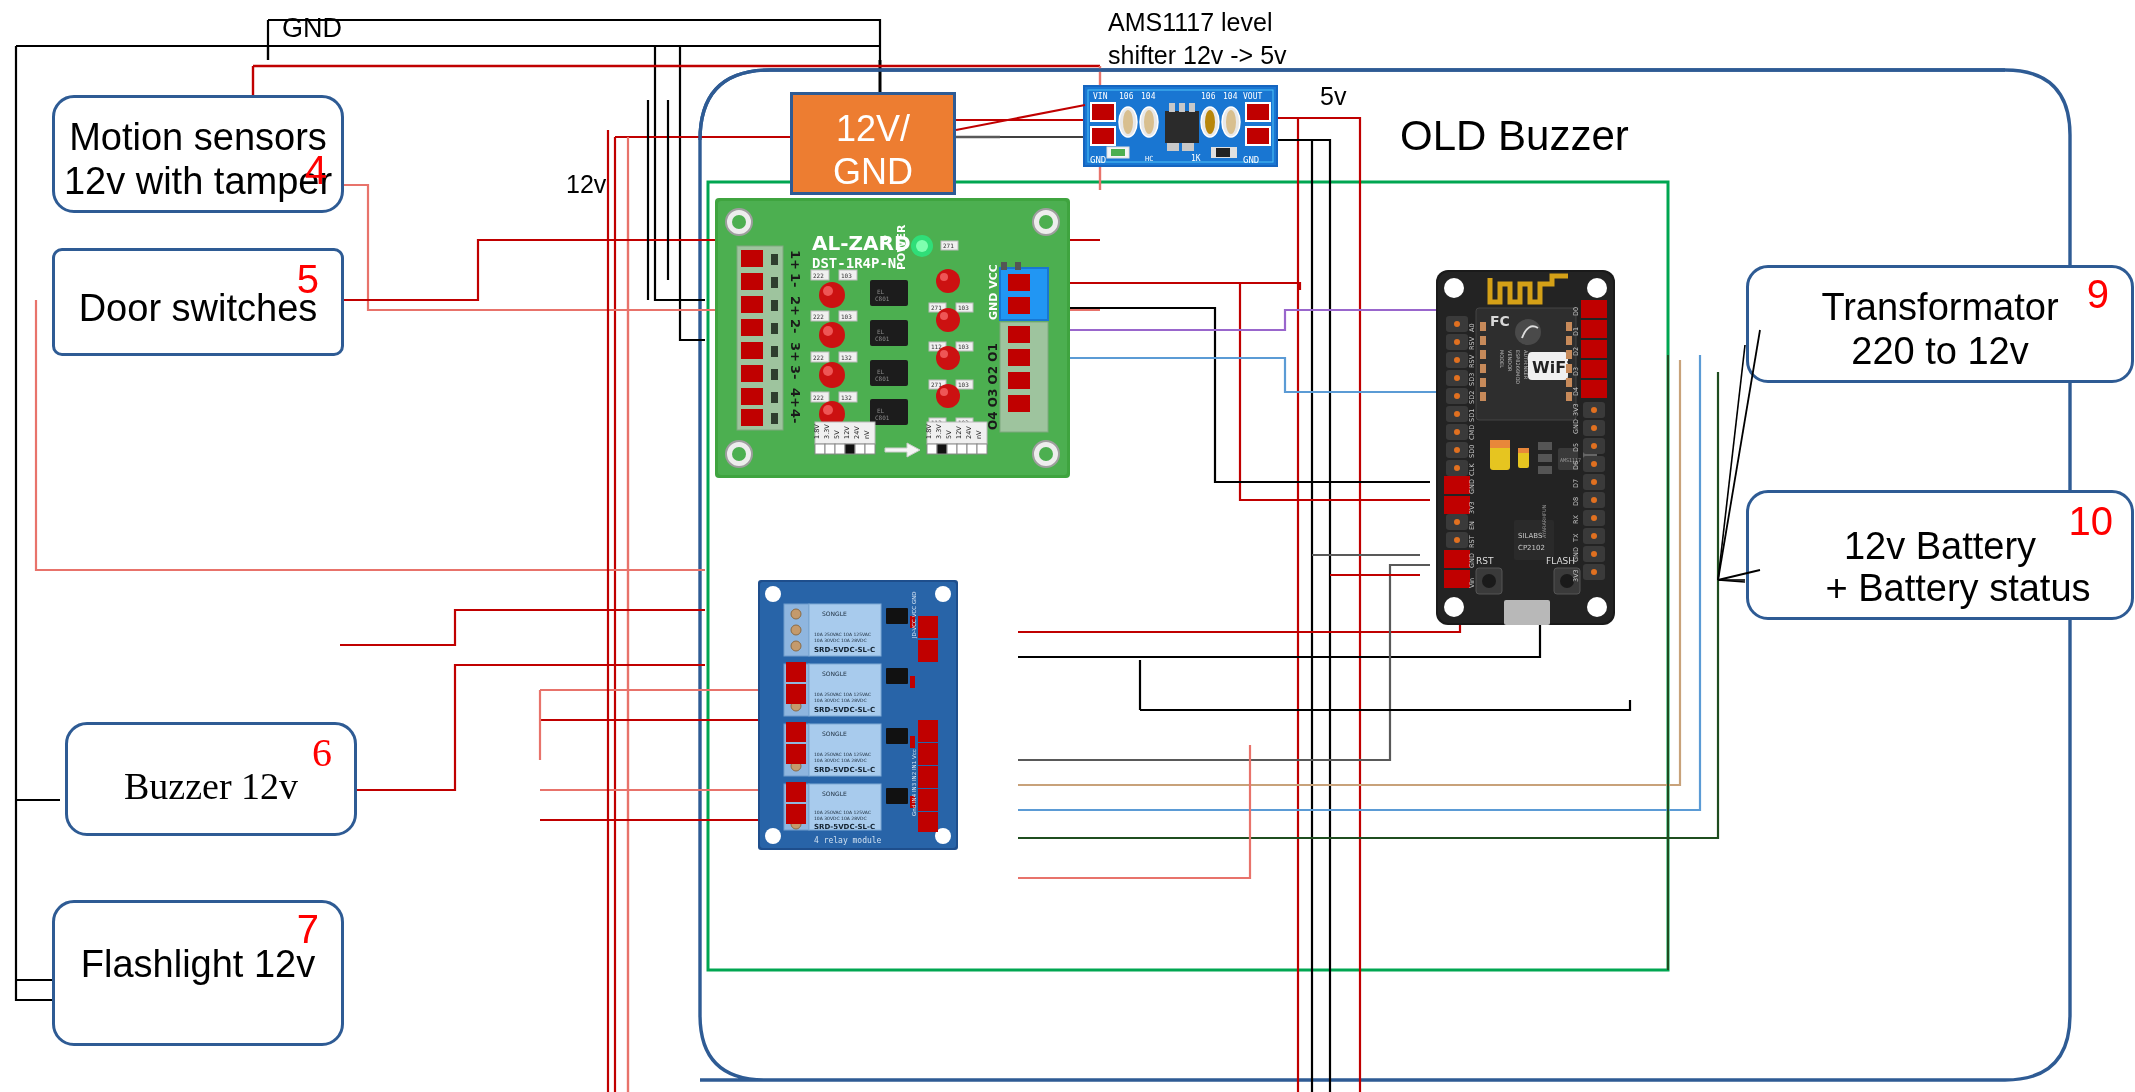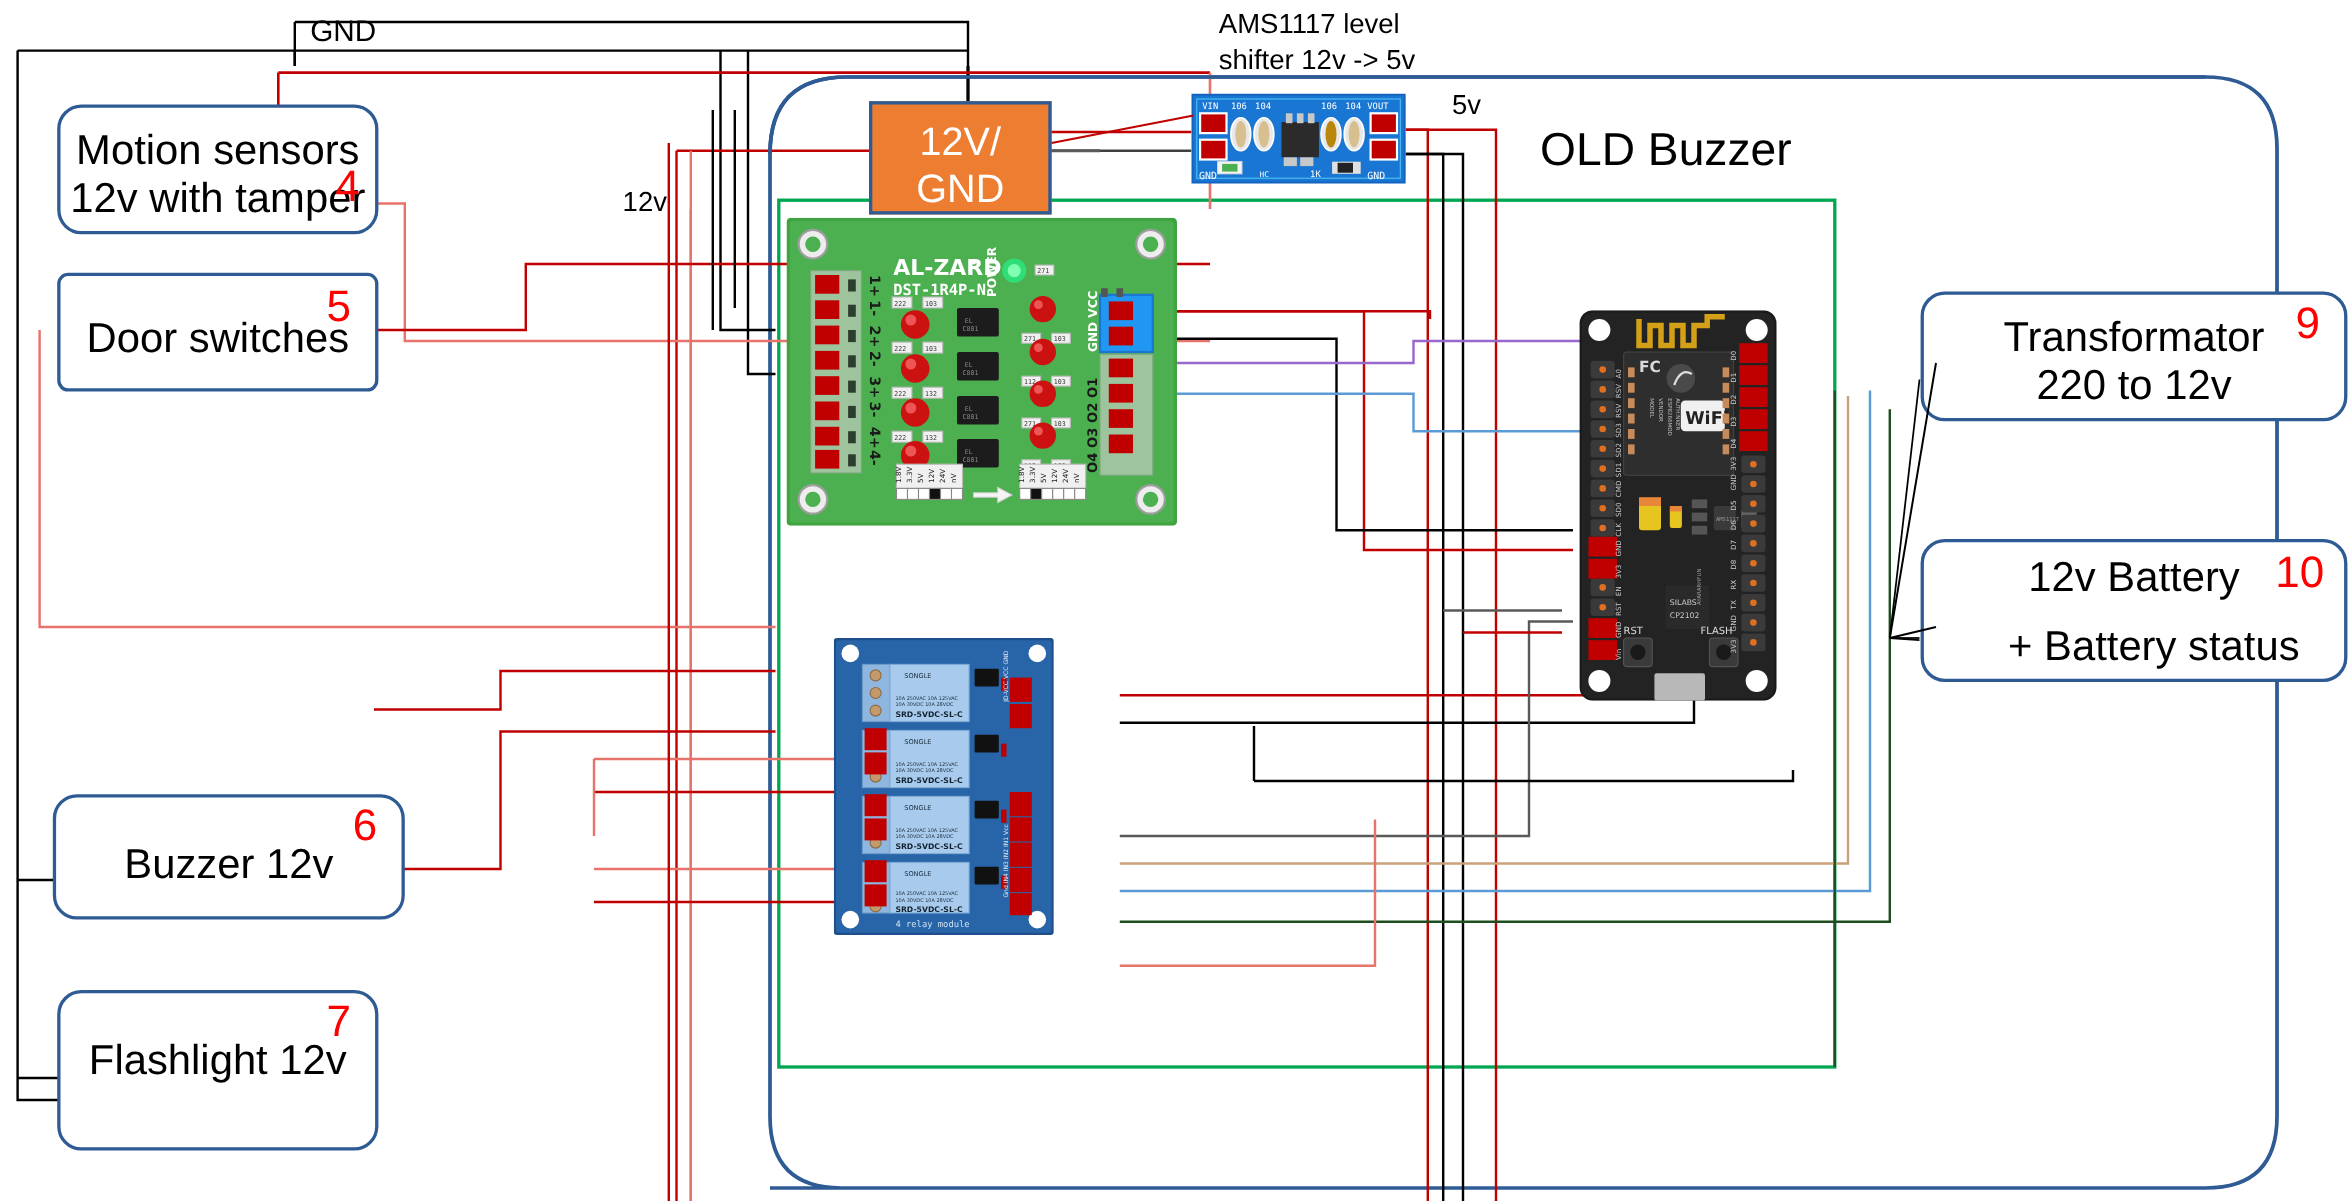--- a/index.html
+++ b/index.html
@@ -135,38 +135,38 @@
     <div class="box-txt" style="top:14px;">Motion sensors</div>
     <div class="box-txt" style="top:58px;">12v with tamper</div>
     <div class="box-num" style="right:14px;top:50px;">4</div>
   </div>
 
   <div class="box" style="left:52px;top:248px;width:292px;height:108px;border-radius:10px;">
     <div class="box-txt" style="top:32px;">Door switches</div>
     <div class="box-num" style="right:22px;top:6px;">5</div>
   </div>
 
-  <div class="box" style="left:48px;top:722px;width:320px;height:114px;">
+  <div class="box" style="left:65px;top:722px;width:292px;height:114px;font-family:Liberation Serif, serif;">
     <div class="box-txt" style="top:36px;">Buzzer 12v</div>
     <div class="box-num" style="right:22px;top:4px;">6</div>
   </div>
 
   <div class="box" style="left:52px;top:900px;width:292px;height:146px;">
     <div class="box-txt" style="top:36px;">Flashlight 12v</div>
     <div class="box-num" style="right:22px;top:4px;">7</div>
   </div>
 
   <div class="box" style="left:1746px;top:265px;width:388px;height:118px;">
     <div class="box-txt" style="top:14px;">Transformator</div>
     <div class="box-txt" style="top:58px;">220 to 12v</div>
     <div class="box-num" style="right:22px;top:4px;">9</div>
   </div>
 
   <div class="box" style="left:1746px;top:490px;width:388px;height:130px;">
-    <div class="box-txt" style="top:7px;">12v Battery</div>
+    <div class="box-txt" style="top:28px;">12v Battery</div>
     <div class="box-txt" style="top:70px;padding-left:36px;">+ Battery status</div>
     <div class="box-num" style="right:18px;top:6px;">10</div>
   </div>
 
   <div class="pwrbox" style="left:790px;top:92px;width:166px;height:103px;">
     <div>12V/</div>
     <div>GND</div>
   </div>
 
   <div class="label lbl-gnd" style="left:282px;top:13px;">GND</div>
@@ -487,21 +487,21 @@
         <rect x="160" y="209" width="20" height="22"></rect>
         <rect x="160" y="232" width="20" height="20"></rect>
       </g>
       <text x="158" y="58" fill="#dbe8f5" font-size="5.5" transform="rotate(-90 158 58)" font-family="'DejaVu Sans',sans-serif">JD-VCC VCC GND</text>
       <text x="158" y="236" fill="#dbe8f5" font-size="5.5" transform="rotate(-90 158 236)" font-family="'DejaVu Sans',sans-serif">Gnd IN4 IN3 IN2 IN1 Vcc</text>
 
       <text x="56" y="263" fill="#cfe0f0" font-size="8" font-family="'DejaVu Sans Mono',monospace">4 relay module</text>
     </svg>
   </div>
 
-  <div class="pcb" style="left:1428px;top:270px;width:195px;height:365px;margin-top:12px;">
+  <div class="pcb" style="left:1428px;top:270px;width:195px;height:365px;">
     <svg width="195" height="355" viewBox="0 0 195 355">
       <rect x="8" y="0" width="179" height="355" rx="12" fill="#1A1A1A"></rect>
       <rect x="10" y="2" width="175" height="351" rx="11" fill="#232323"></rect>
 
       <circle cx="26" cy="18" r="10" fill="#fff"></circle>
       <circle cx="169" cy="18" r="10" fill="#fff"></circle>
       <circle cx="26" cy="337" r="10" fill="#fff"></circle>
       <circle cx="169" cy="337" r="10" fill="#fff"></circle>
 
       <path d="M 62 8 L 62 32 L 72 32 L 72 14 L 82 14 L 82 32 L 92 32 L 92 14 L 102 14 L 102 32 L 112 32 L 112 14 L 124 14 L 124 6 L 140 6" stroke="#D4A017" stroke-width="5" fill="none"></path>

